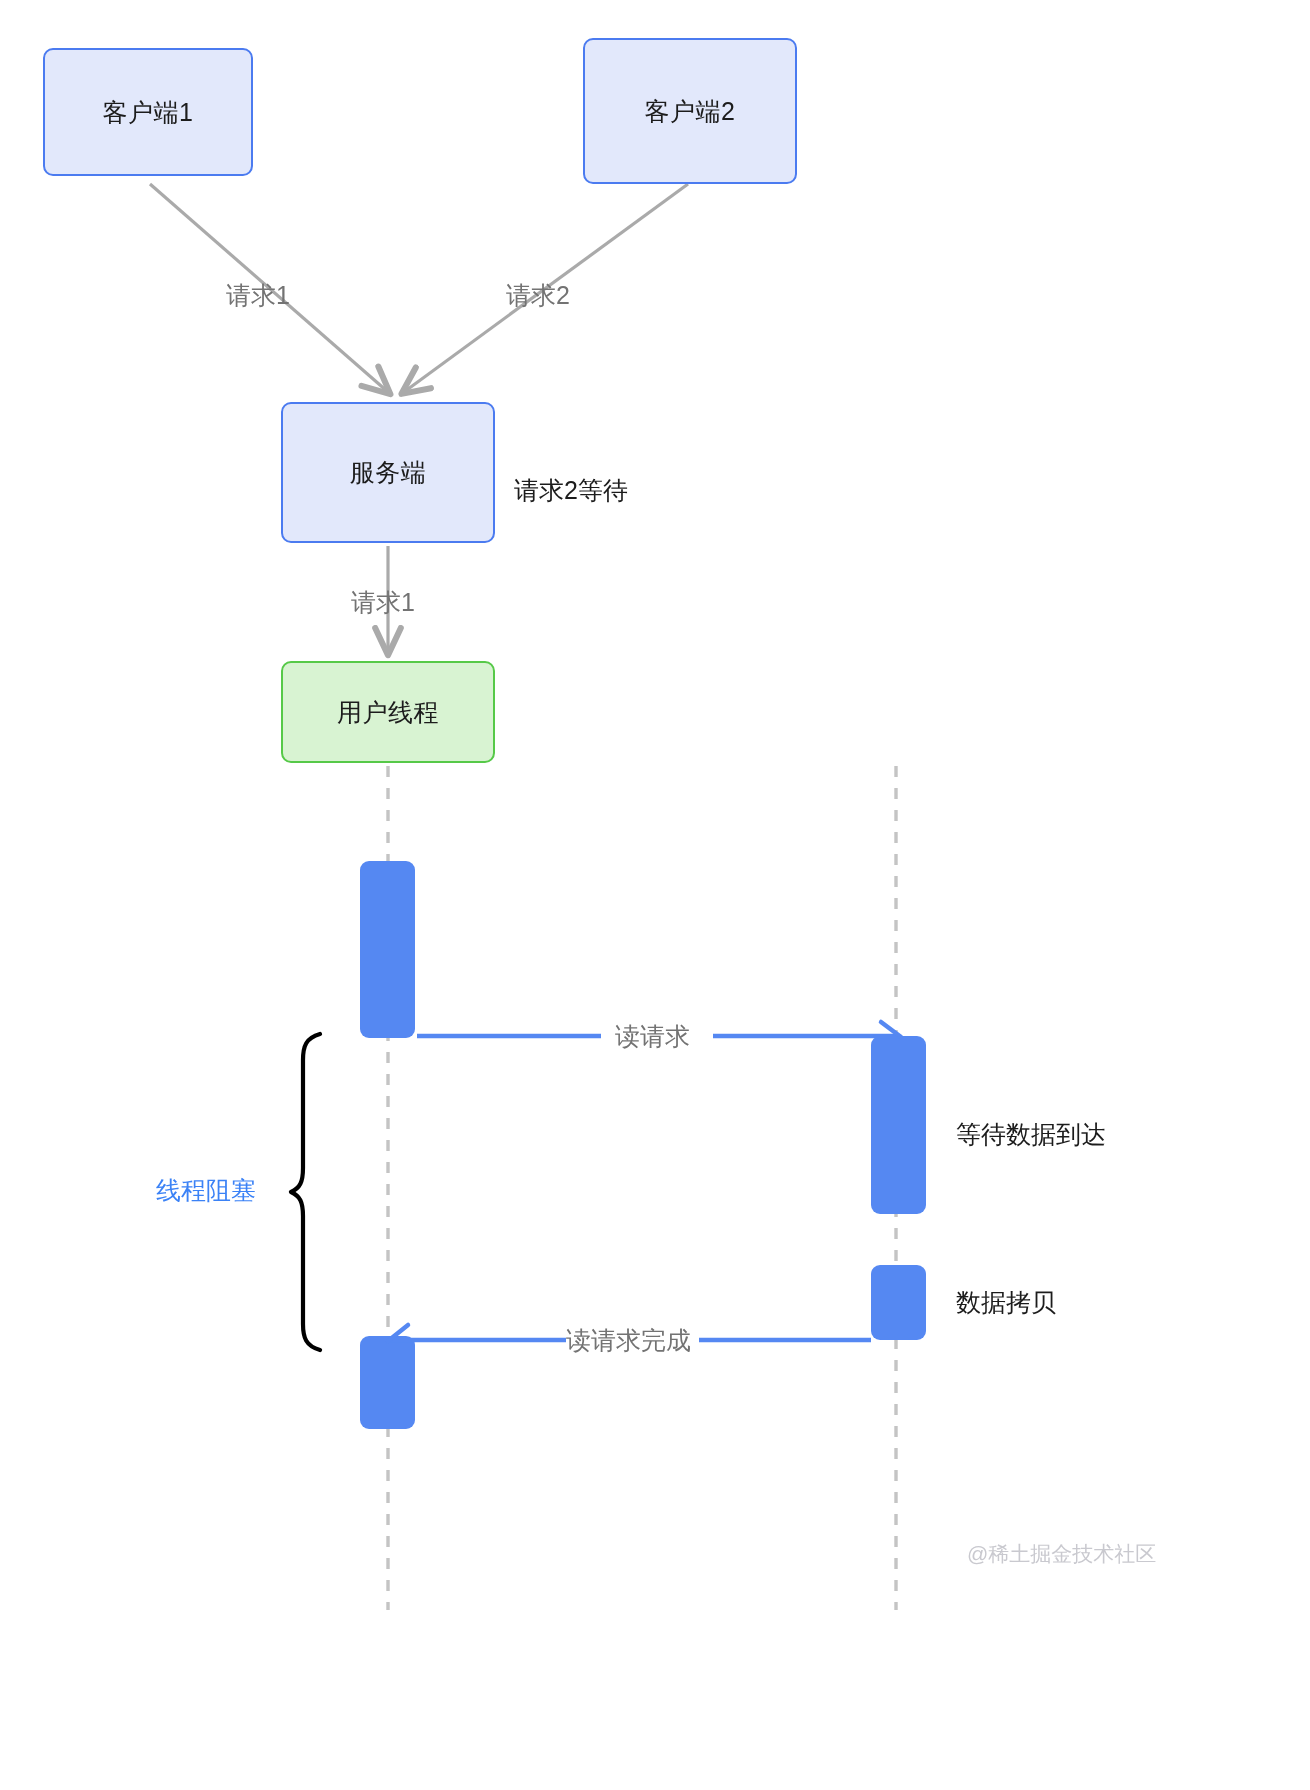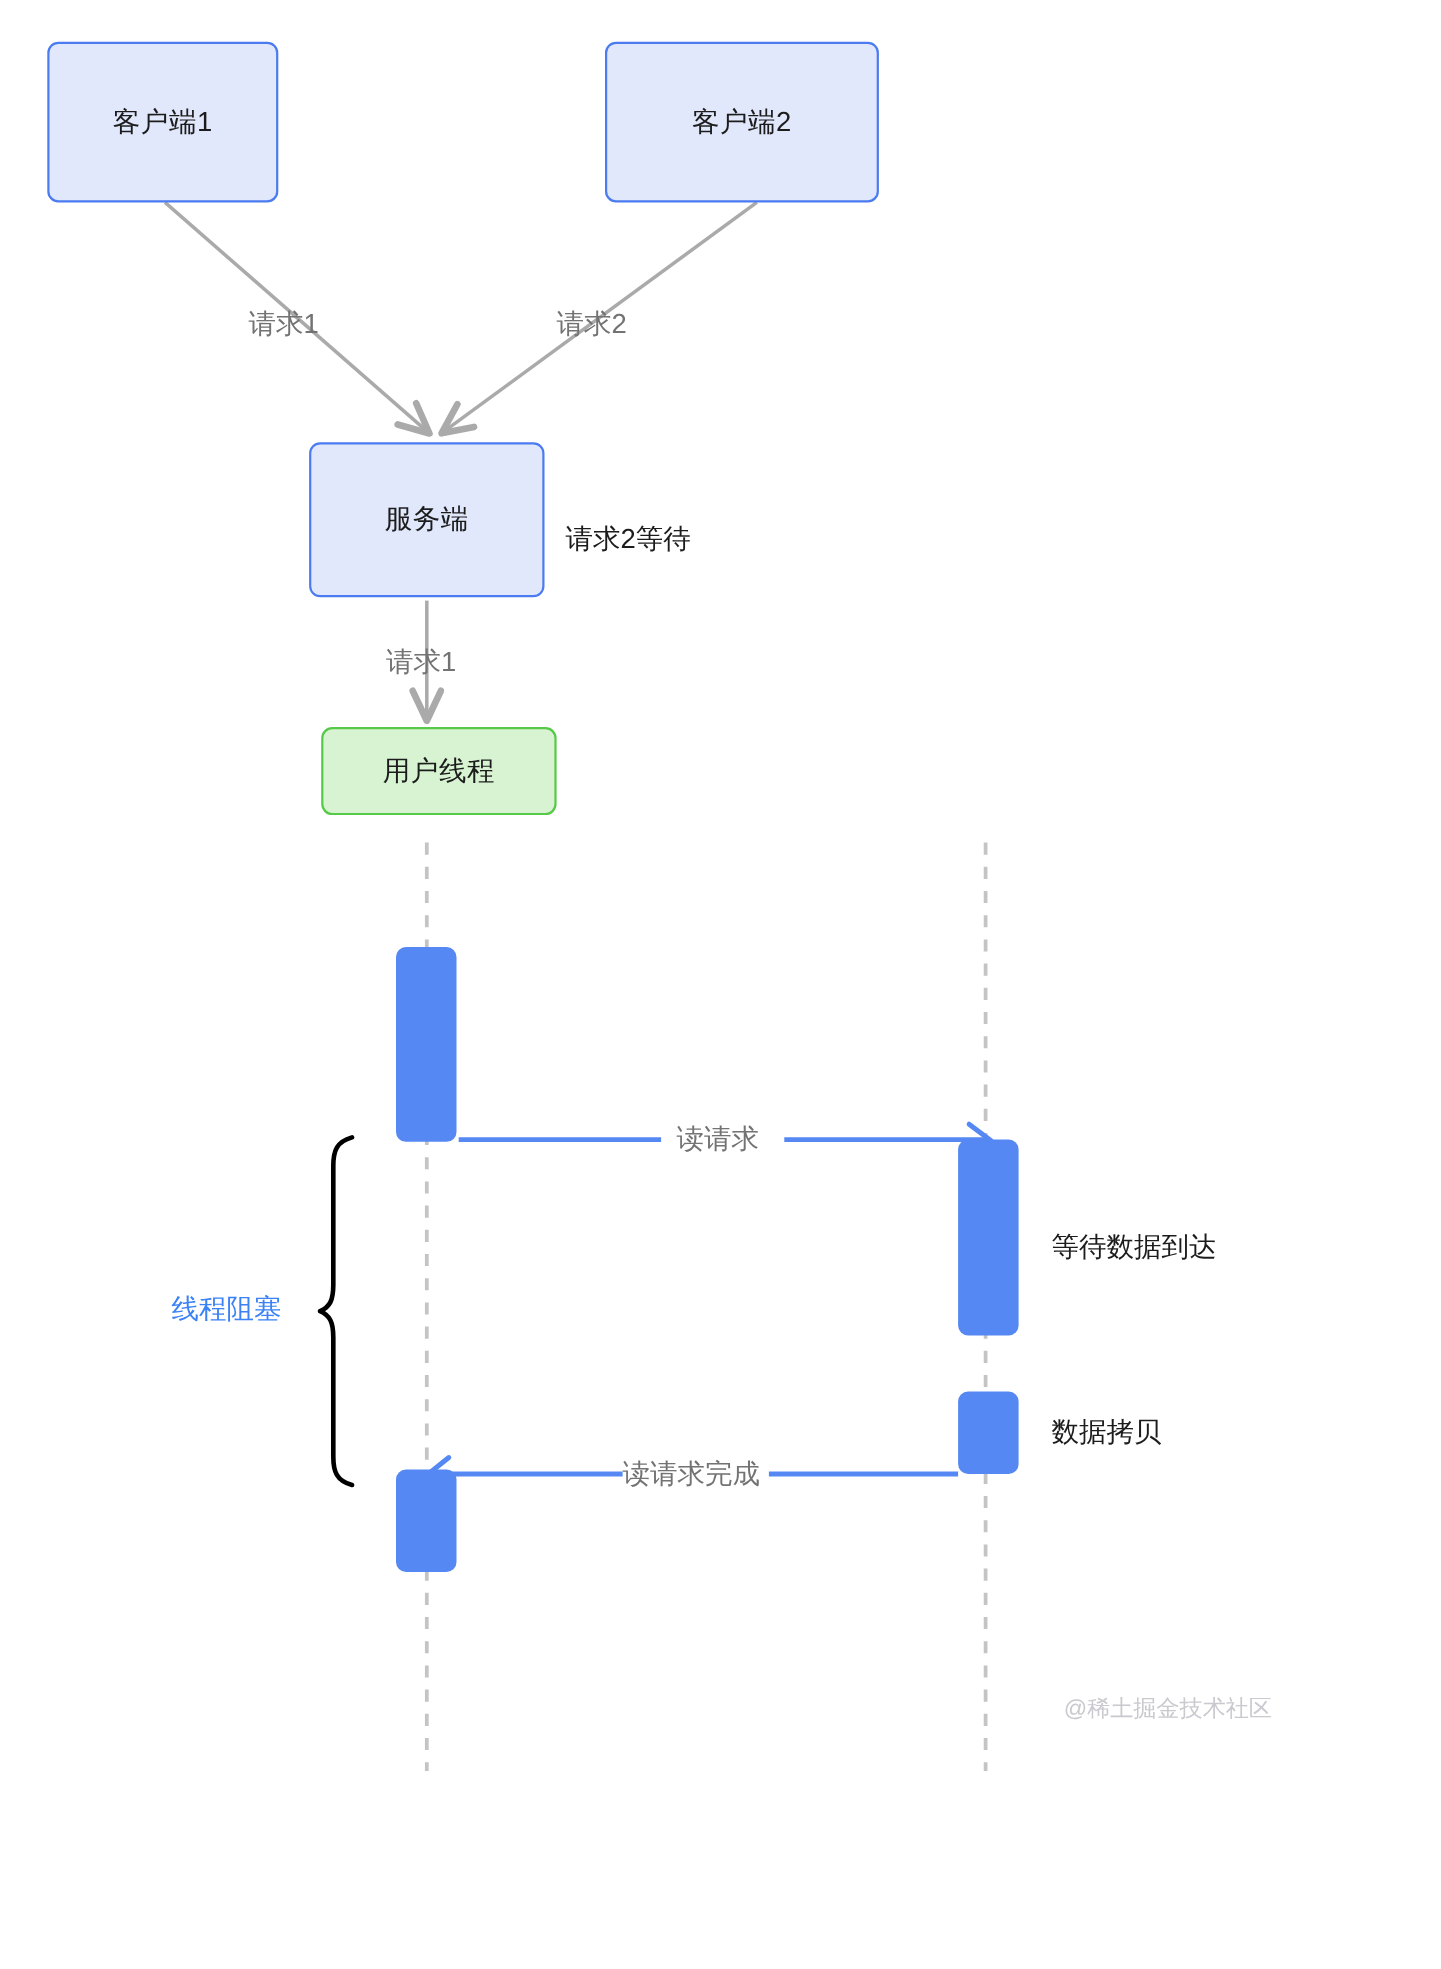--- a/index.html
+++ b/index.html
@@ -60,33 +60,33 @@
 
     <path d="M320,1034
              C306,1038 303,1046 303,1060
              L303,1168
              C303,1182 300,1188 291,1192
              C300,1196 303,1202 303,1216
              L303,1324
              C303,1338 306,1346 320,1350" fill="none" stroke="#000000" stroke-width="4.2" stroke-linecap="round" stroke-linejoin="round"></path>
   </svg>
 
-  <div class="node blue" style="left:43px;top:38px;width:210px;height:146px;">
+  <div class="node blue" style="left:43px;top:48px;width:210px;height:128px;">
     <span class="node-label">客户端1</span>
   </div>
 
-  <div class="node blue" style="left:550px;top:38px;width:249px;height:146px;">
+  <div class="node blue" style="left:583px;top:38px;width:214px;height:146px;">
     <span class="node-label">客户端2</span>
   </div>
 
   <div class="node blue" style="left:281px;top:402px;width:214px;height:141px;">
     <span class="node-label">服务端</span>
   </div>
 
-  <div class="node green" style="left:292px;top:661px;width:214px;height:80px;">
+  <div class="node green" style="left:281px;top:661px;width:214px;height:102px;">
     <span class="node-label">用户线程</span>
   </div>
 
 
   <div class="edge-label" style="left:226px;top:283px;">请求1</div>
 
   <div class="edge-label" style="left:506px;top:283px;">请求2</div>
 
   <div class="edge-label" style="left:351px;top:590px;">请求1</div>
 

